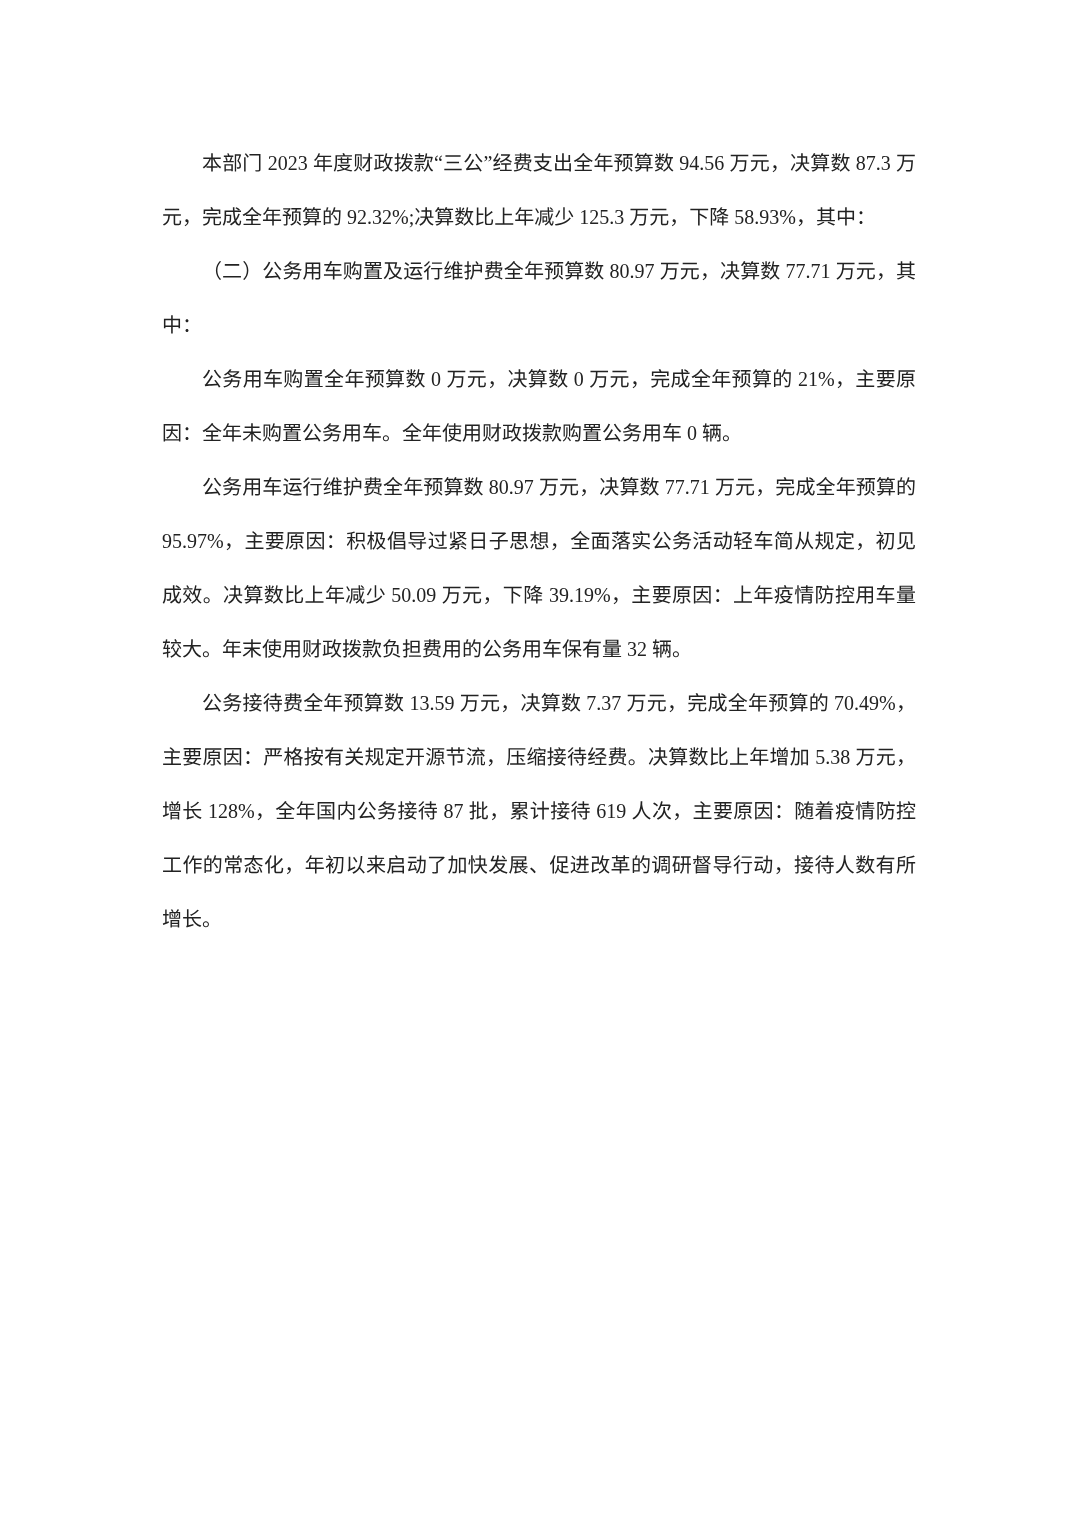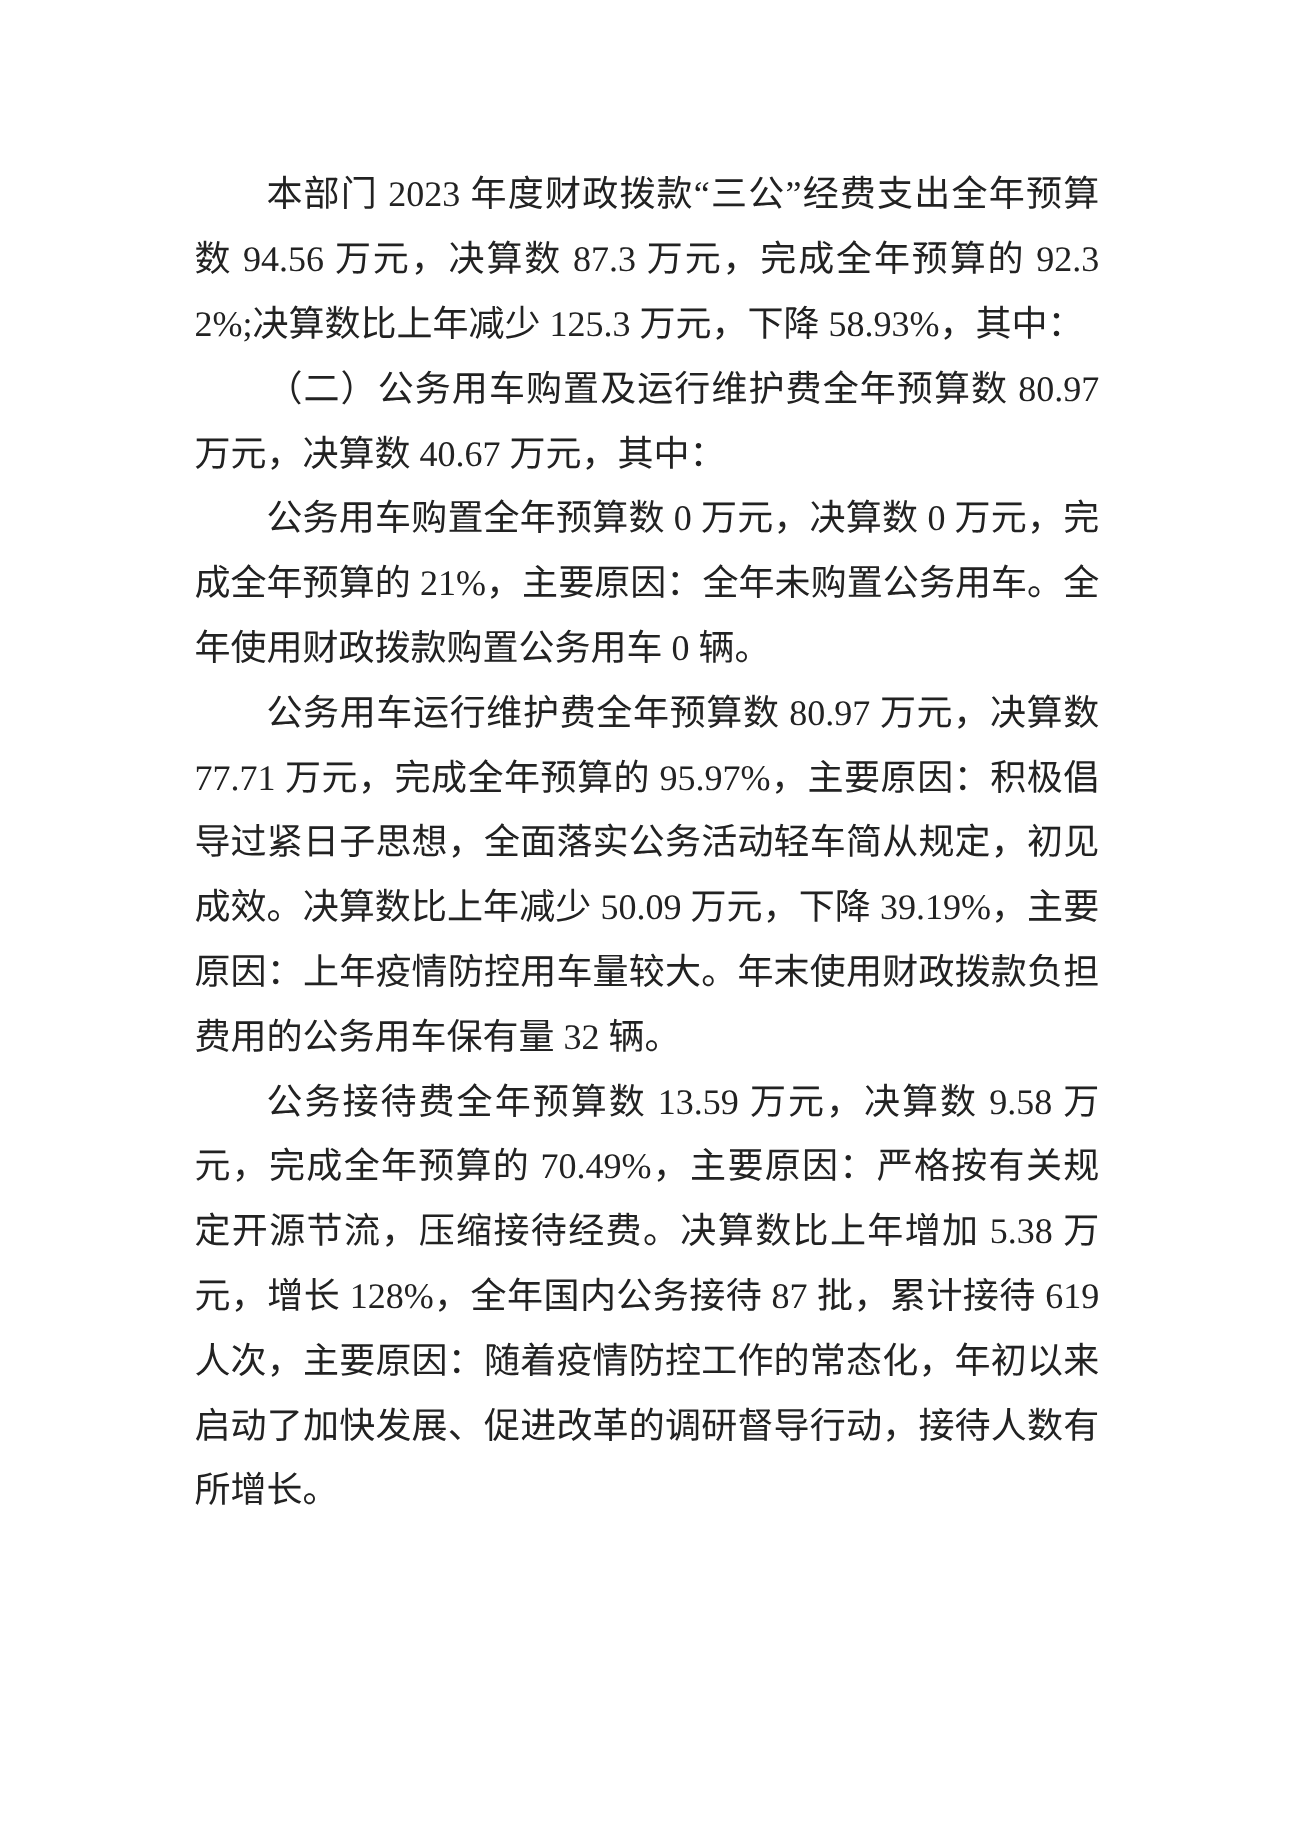--- a/index.html
+++ b/index.html
@@ -12,36 +12,36 @@
       height: 1520px;
       overflow: hidden;
     }
     .page {
       box-sizing: border-box;
       width: 1074px;
       height: 1520px;
       padding: 136px 158px 0 162px;
       background: #ffffff;
       font-family: "Liberation Serif", "DejaVu Serif", serif;
-      font-size: 30px;
+      font-size: 20px;
       line-height: 54px;
       color: #222222;
       text-align: justify;
       text-justify: inter-ideograph;
     }
     .para {
       margin: 0;
       padding: 0;
       text-indent: 2em;
       word-break: break-all;
       overflow-wrap: break-word;
     }
   </style>
 </head>
 <body>
 
 <div class="page">
   <p class="para">本部门 2023 年度财政拨款“三公”经费支出全年预算数 94.56 万元，决算数 87.3 万元，完成全年预算的 92.32%;决算数比上年减少 125.3 万元，下降 58.93%，其中：</p>
-  <p class="para">（二）公务用车购置及运行维护费全年预算数 80.97 万元，决算数 40.67 万元，其中：</p>
+  <p class="para">（二）公务用车购置及运行维护费全年预算数 80.97 万元，决算数 77.71 万元，其中：</p>
   <p class="para">公务用车购置全年预算数 0 万元，决算数 0 万元，完成全年预算的 21%，主要原因：全年未购置公务用车。全年使用财政拨款购置公务用车 0 辆。</p>
   <p class="para">公务用车运行维护费全年预算数 80.97 万元，决算数 77.71 万元，完成全年预算的 95.97%，主要原因：积极倡导过紧日子思想，全面落实公务活动轻车简从规定，初见成效。决算数比上年减少 50.09 万元，下降 39.19%，主要原因：上年疫情防控用车量较大。年末使用财政拨款负担费用的公务用车保有量 32 辆。</p>
-  <p class="para">公务接待费全年预算数 13.59 万元，决算数 9.58 万元，完成全年预算的 70.49%，主要原因：严格按有关规定开源节流，压缩接待经费。决算数比上年增加 5.38 万元，增长 128%，全年国内公务接待 87 批，累计接待 619 人次，主要原因：随着疫情防控工作的常态化，年初以来启动了加快发展、促进改革的调研督导行动，接待人数有所增长。</p>
+  <p class="para">公务接待费全年预算数 13.59 万元，决算数 7.37 万元，完成全年预算的 70.49%，主要原因：严格按有关规定开源节流，压缩接待经费。决算数比上年增加 5.38 万元，增长 128%，全年国内公务接待 87 批，累计接待 619 人次，主要原因：随着疫情防控工作的常态化，年初以来启动了加快发展、促进改革的调研督导行动，接待人数有所增长。</p>
 </div>
 
 </body></html>

